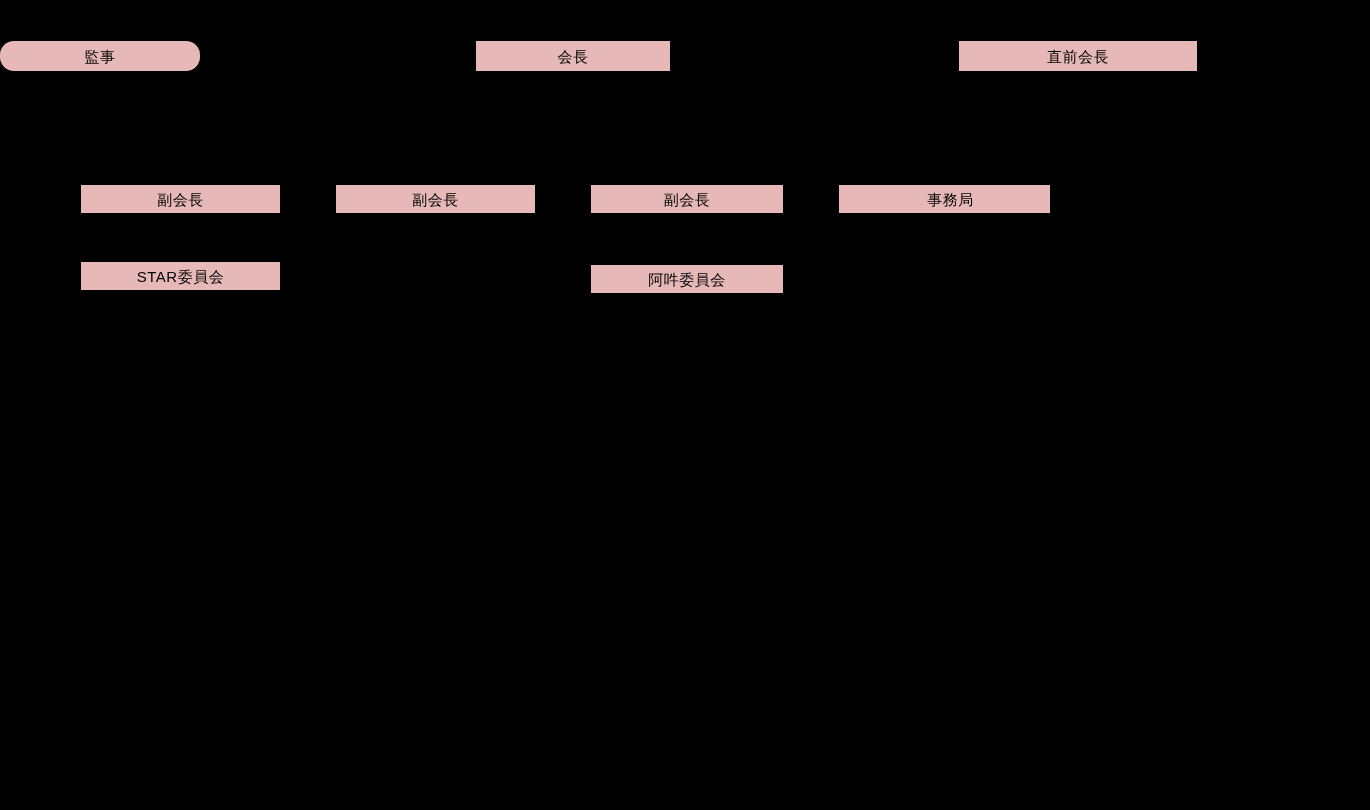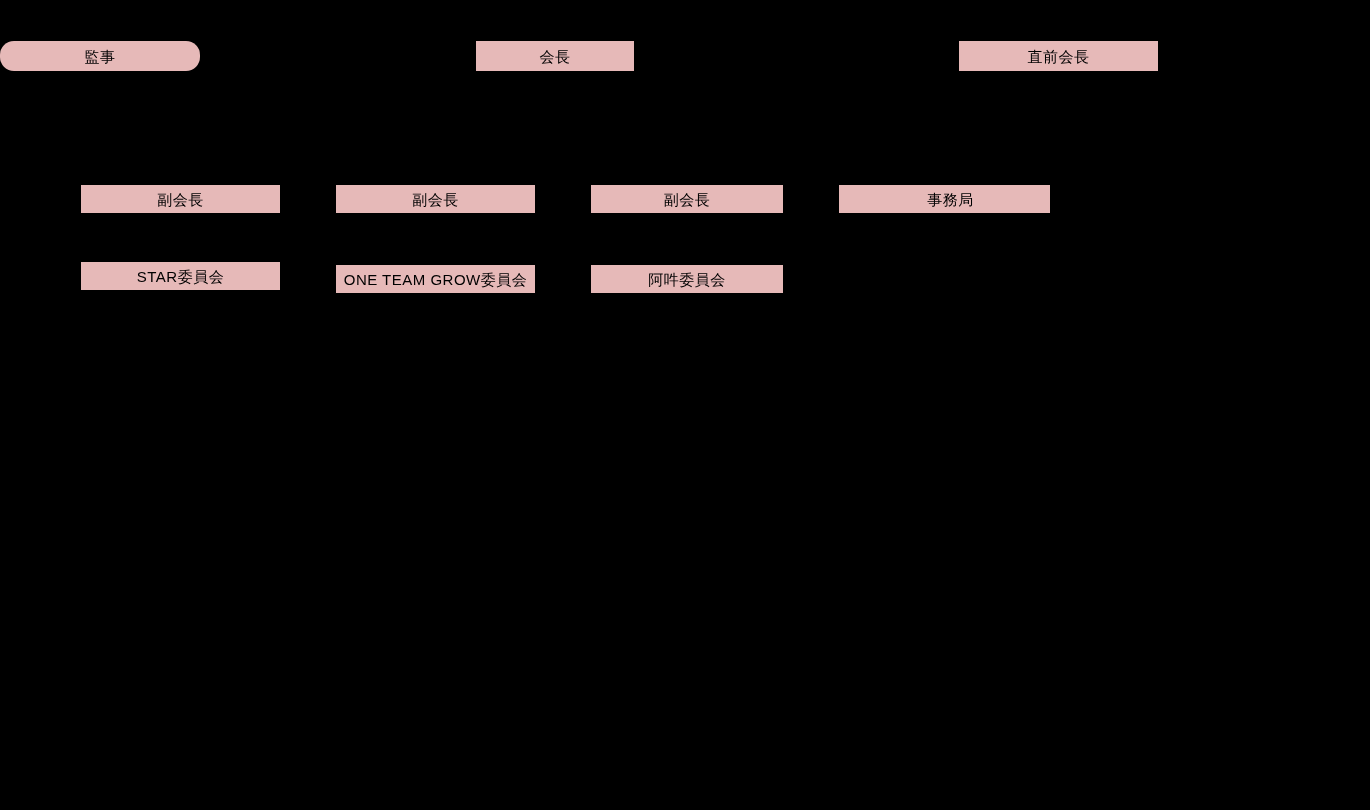--- a/index.html
+++ b/index.html
@@ -24,22 +24,22 @@
     font-size: 15px;
     line-height: 1;
     display: flex;
     align-items: center;
     justify-content: center;
     white-space: nowrap;
     letter-spacing: 0.5px;
   }
   
   .pos-auditor            { left: 0px;   top: 41px;  width: 200px; height: 30px; border-radius: 14px; }
-  .pos-president          { left: 476px; top: 41px;  width: 158px; height: 30px; }
-  .pos-past-president     { left: 959px; top: 41px;  width: 199px; height: 30px; }
+  .pos-president          { left: 476px; top: 41px;  width: 194px; height: 30px; }
+  .pos-past-president     { left: 959px; top: 41px;  width: 238px; height: 30px; }
   
   .pos-vp1                { left: 81px;  top: 185px; width: 199px; height: 28px; }
   .pos-vp2                { left: 336px; top: 185px; width: 199px; height: 28px; }
   .pos-vp3                { left: 591px; top: 185px; width: 192px; height: 28px; }
   .pos-secretariat        { left: 839px; top: 185px; width: 199px; height: 28px; padding-left: 12px; }
   
   .pos-star               { left: 81px;  top: 262px; width: 199px; height: 28px; }
   .pos-one-team-grow      { left: 336px; top: 265px; width: 199px; height: 28px; }
   .pos-aun                { left: 591px; top: 265px; width: 192px; height: 28px; text-align: center; }
 </style>
@@ -57,17 +57,16 @@
   <div class="node pos-vp1">副会長</div>
 
   <div class="node pos-vp2">副会長</div>
 
   <div class="node pos-vp3">副会長</div>
 
   <div class="node pos-secretariat">事務局</div>
 
   <div class="node pos-star">STAR委員会</div>
 
-  <div class="node pos-one-team-grow">ONE TEAM GROW委員会</div>
 
   <div class="node pos-aun">阿吽委員会</div>
 
 </div>
 
 </body></html>

